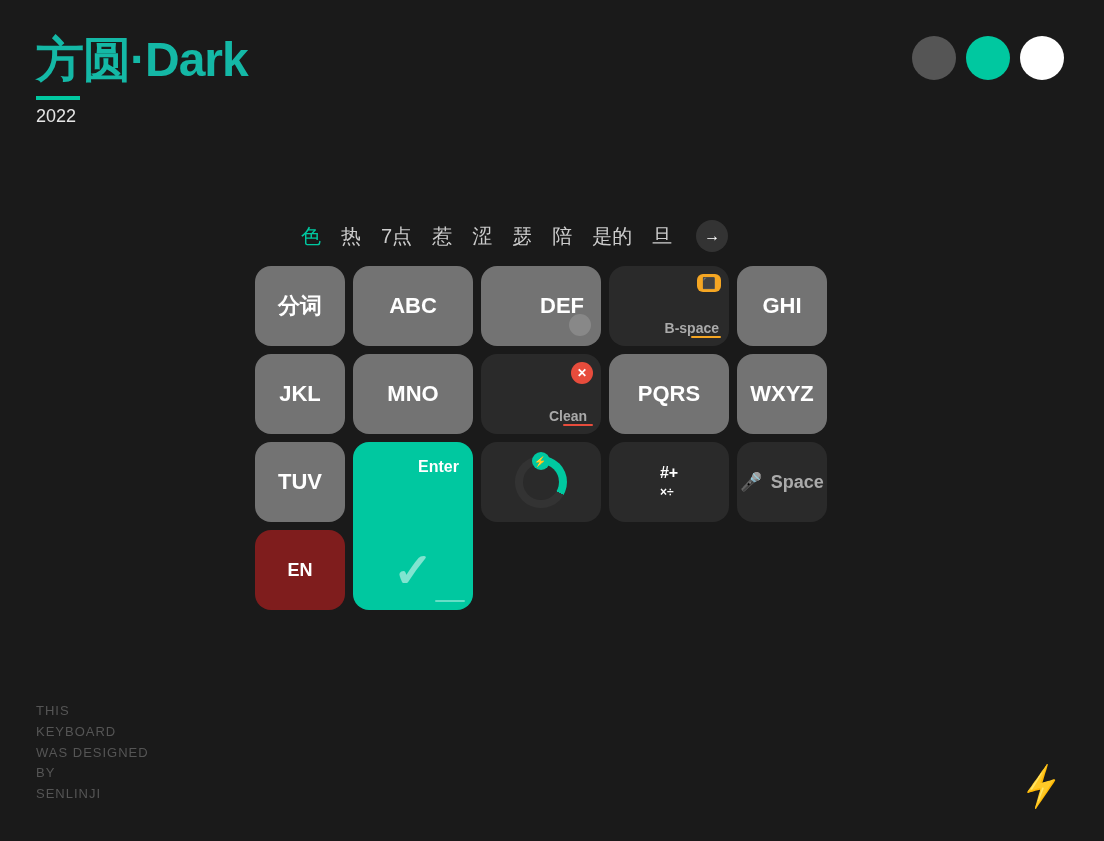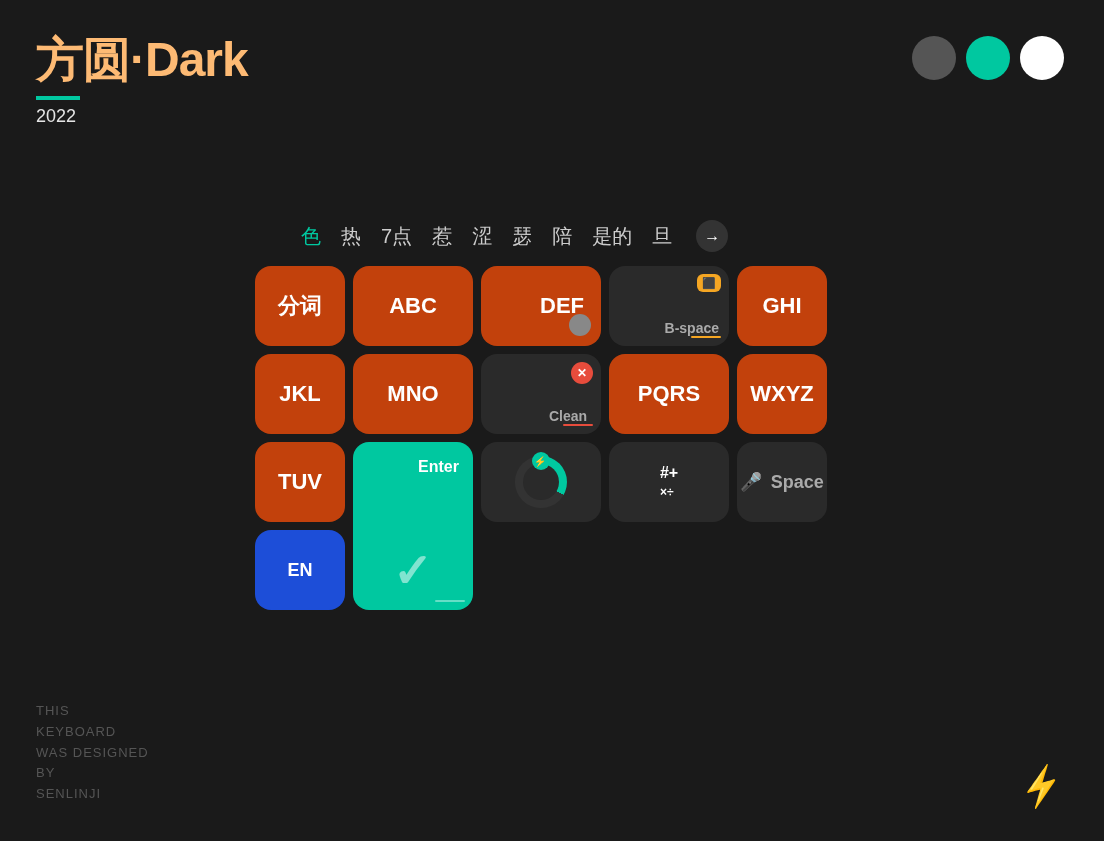--- a/index.html
+++ b/index.html
@@ -18,21 +18,21 @@
     .header {
       position: absolute;
       top: 28px;
       left: 36px;
     }
 
     .title {
       font-size: 48px;
       font-weight: 900;
       letter-spacing: -1px;
-      color: #fdba74;
+      color: #14b8a6;
     }
 
     .underline-bar {
       width: 44px;
       height: 4px;
       background: #00c8a0;
       margin-top: 4px;
       margin-bottom: 6px;
     }
 
@@ -96,21 +96,21 @@
       display: flex;
       align-items: center;
       justify-content: center;
       font-size: 16px;
       color: #fff;
       cursor: pointer;
       margin-left: 4px;
     }
 
     .key {
-      background: #c2410c;
+      background: #737373;
       border-radius: 16px;
       display: flex;
       align-items: center;
       justify-content: center;
       font-size: 22px;
       font-weight: 600;
       color: #fff;
       cursor: pointer;
       position: relative;
       user-select: none;
@@ -267,21 +267,21 @@
       display: flex;
       align-items: center;
       justify-content: center;
       gap: 8px;
       font-size: 18px;
       color: #aaa;
       cursor: pointer;
     }
 
     .key-lang {
-      background: #1d4ed8;
+      background: #7f1d1d;
       border-radius: 16px;
       display: flex;
       align-items: center;
       justify-content: center;
       font-size: 18px;
       font-weight: 700;
       color: #fff;
       cursor: pointer;
     }
 

